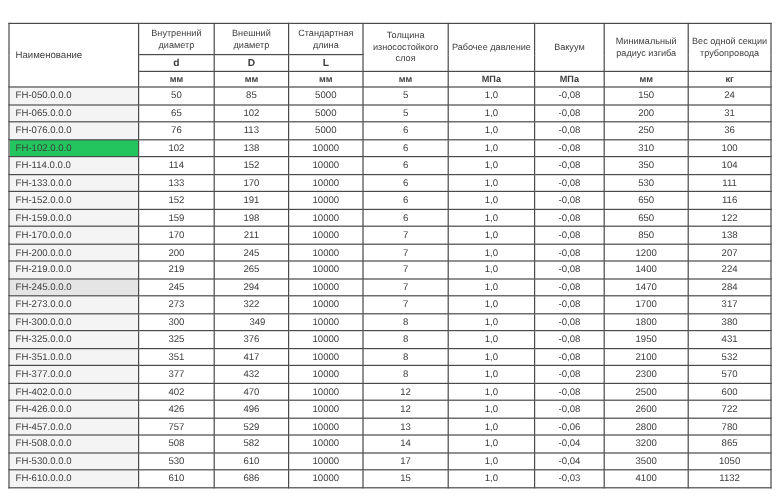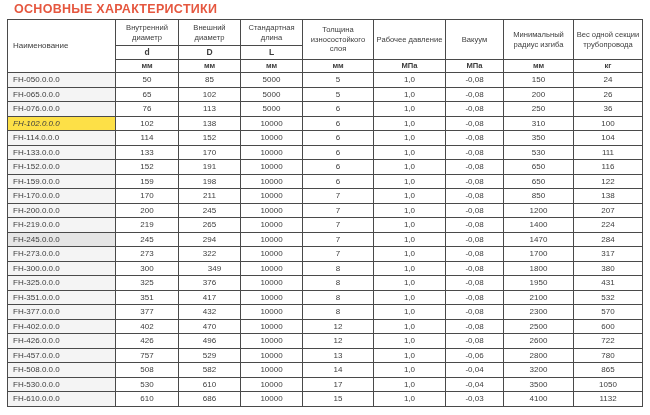--- a/index.html
+++ b/index.html
@@ -80,21 +80,20 @@
     text-align: left;
     padding-left: 5px;
     background: #f4f4f4;
   }
 </style>
 </head>
 <body>
 
 <div class="page">
 
-  <div class="page-title" style="color: rgb(229, 87, 63);">ОСНОВНЫЕ ХАРАКТЕРИСТИКИ</div>
 
   <table class="spec">
     <colgroup>
       <col style="width:108px">
       <col style="width:63px">
       <col style="width:62px">
       <col style="width:62px">
       <col style="width:71px">
       <col style="width:72px">
       <col style="width:58px">
@@ -143,35 +142,35 @@
         </tr>
         <tr>
           <td class="name" style="border-color: rgb(74, 74, 74); color: rgb(61, 61, 61); background: rgb(244, 244, 244);">FH-065.0.0.0</td>
           <td style="border-color: rgb(74, 74, 74); color: rgb(61, 61, 61);">65</td>
           <td style="border-color: rgb(74, 74, 74); color: rgb(61, 61, 61);">102</td>
           <td style="border-color: rgb(74, 74, 74); color: rgb(61, 61, 61);">5000</td>
           <td style="border-color: rgb(74, 74, 74); color: rgb(61, 61, 61);">5</td>
           <td style="border-color: rgb(74, 74, 74); color: rgb(61, 61, 61);">1,0</td>
           <td style="border-color: rgb(74, 74, 74); color: rgb(61, 61, 61);">-0,08</td>
           <td style="border-color: rgb(74, 74, 74); color: rgb(61, 61, 61);">200</td>
-          <td style="border-color: rgb(74, 74, 74); color: rgb(61, 61, 61);">26</td>
+          <td style="border-color: rgb(74, 74, 74); color: rgb(61, 61, 61);">31</td>
         </tr>
         <tr>
           <td class="name" style="border-color: rgb(74, 74, 74); color: rgb(61, 61, 61); background: rgb(244, 244, 244);">FH-076.0.0.0</td>
           <td style="border-color: rgb(74, 74, 74); color: rgb(61, 61, 61);">76</td>
           <td style="border-color: rgb(74, 74, 74); color: rgb(61, 61, 61);">113</td>
           <td style="border-color: rgb(74, 74, 74); color: rgb(61, 61, 61);">5000</td>
           <td style="border-color: rgb(74, 74, 74); color: rgb(61, 61, 61);">6</td>
           <td style="border-color: rgb(74, 74, 74); color: rgb(61, 61, 61);">1,0</td>
           <td style="border-color: rgb(74, 74, 74); color: rgb(61, 61, 61);">-0,08</td>
           <td style="border-color: rgb(74, 74, 74); color: rgb(61, 61, 61);">250</td>
           <td style="border-color: rgb(74, 74, 74); color: rgb(61, 61, 61);">36</td>
         </tr>
         <tr>
-          <td class="name" style="border-color: rgb(74, 74, 74); color: rgb(61, 61, 61); background: #fde047; font-style: italic;">FH-102.0.0.0</td>
+          <td class="name" style="border-color: rgb(74, 74, 74); color: rgb(61, 61, 61); background: #22c55e;">FH-102.0.0.0</td>
           <td style="border-color: rgb(74, 74, 74); color: rgb(61, 61, 61);">102</td>
           <td style="border-color: rgb(74, 74, 74); color: rgb(61, 61, 61);">138</td>
           <td style="border-color: rgb(74, 74, 74); color: rgb(61, 61, 61);">10000</td>
           <td style="border-color: rgb(74, 74, 74); color: rgb(61, 61, 61);">6</td>
           <td style="border-color: rgb(74, 74, 74); color: rgb(61, 61, 61);">1,0</td>
           <td style="border-color: rgb(74, 74, 74); color: rgb(61, 61, 61);">-0,08</td>
           <td style="border-color: rgb(74, 74, 74); color: rgb(61, 61, 61);">310</td>
           <td style="border-color: rgb(74, 74, 74); color: rgb(61, 61, 61);">100</td>
         </tr>
         <tr>

